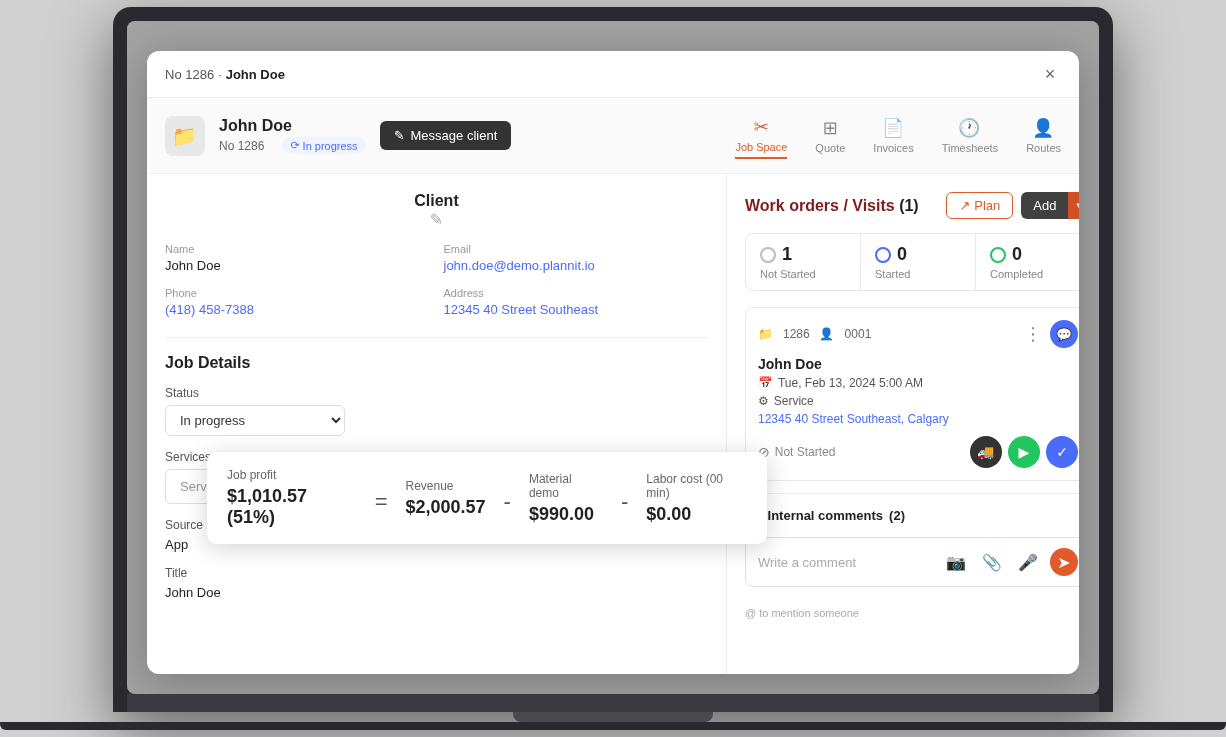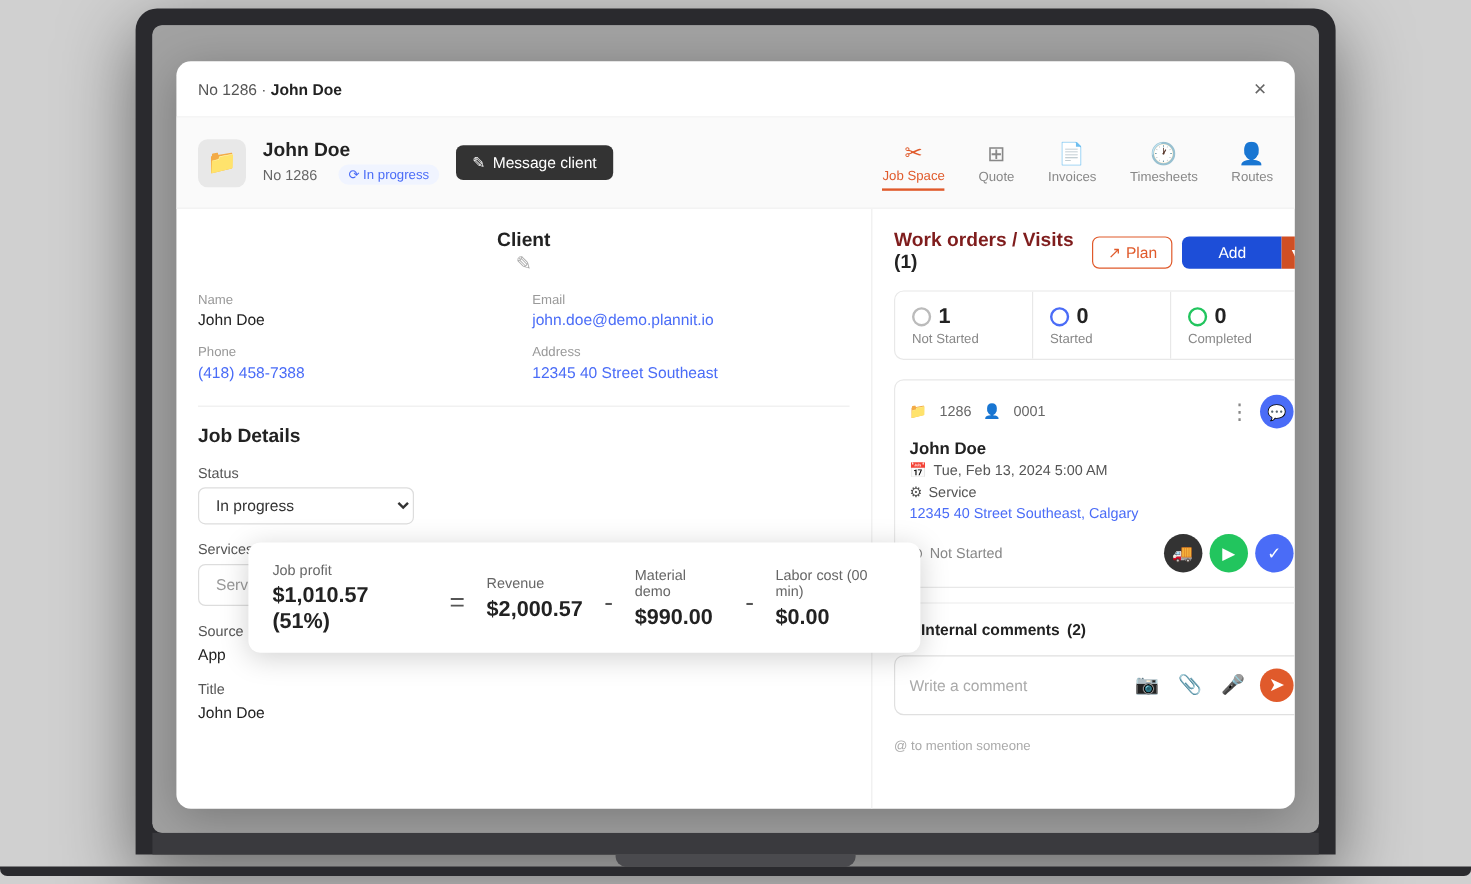--- a/index.html
+++ b/index.html
@@ -266,25 +266,25 @@
       background: #fff;
       border-radius: 6px;
       padding: 5px 12px;
       font-size: 13px;
       cursor: pointer;
       display: flex;
       align-items: center;
       gap: 4px;
     }
     .add-btn {
-      background: #1d4ed8;
+      background: #404040;
       color: #fff;
       border: none;
       border-radius: 6px 0 0 6px;
-      padding: 5px 30px;
+      padding: 5px 12px;
       font-size: 13px;
       cursor: pointer;
     }
     .add-dropdown-btn {
       background: #d04f24;
       color: #fff;
       border: none;
       border-radius: 0 6px 6px 0;
       padding: 5px 8px;
       font-size: 13px;

